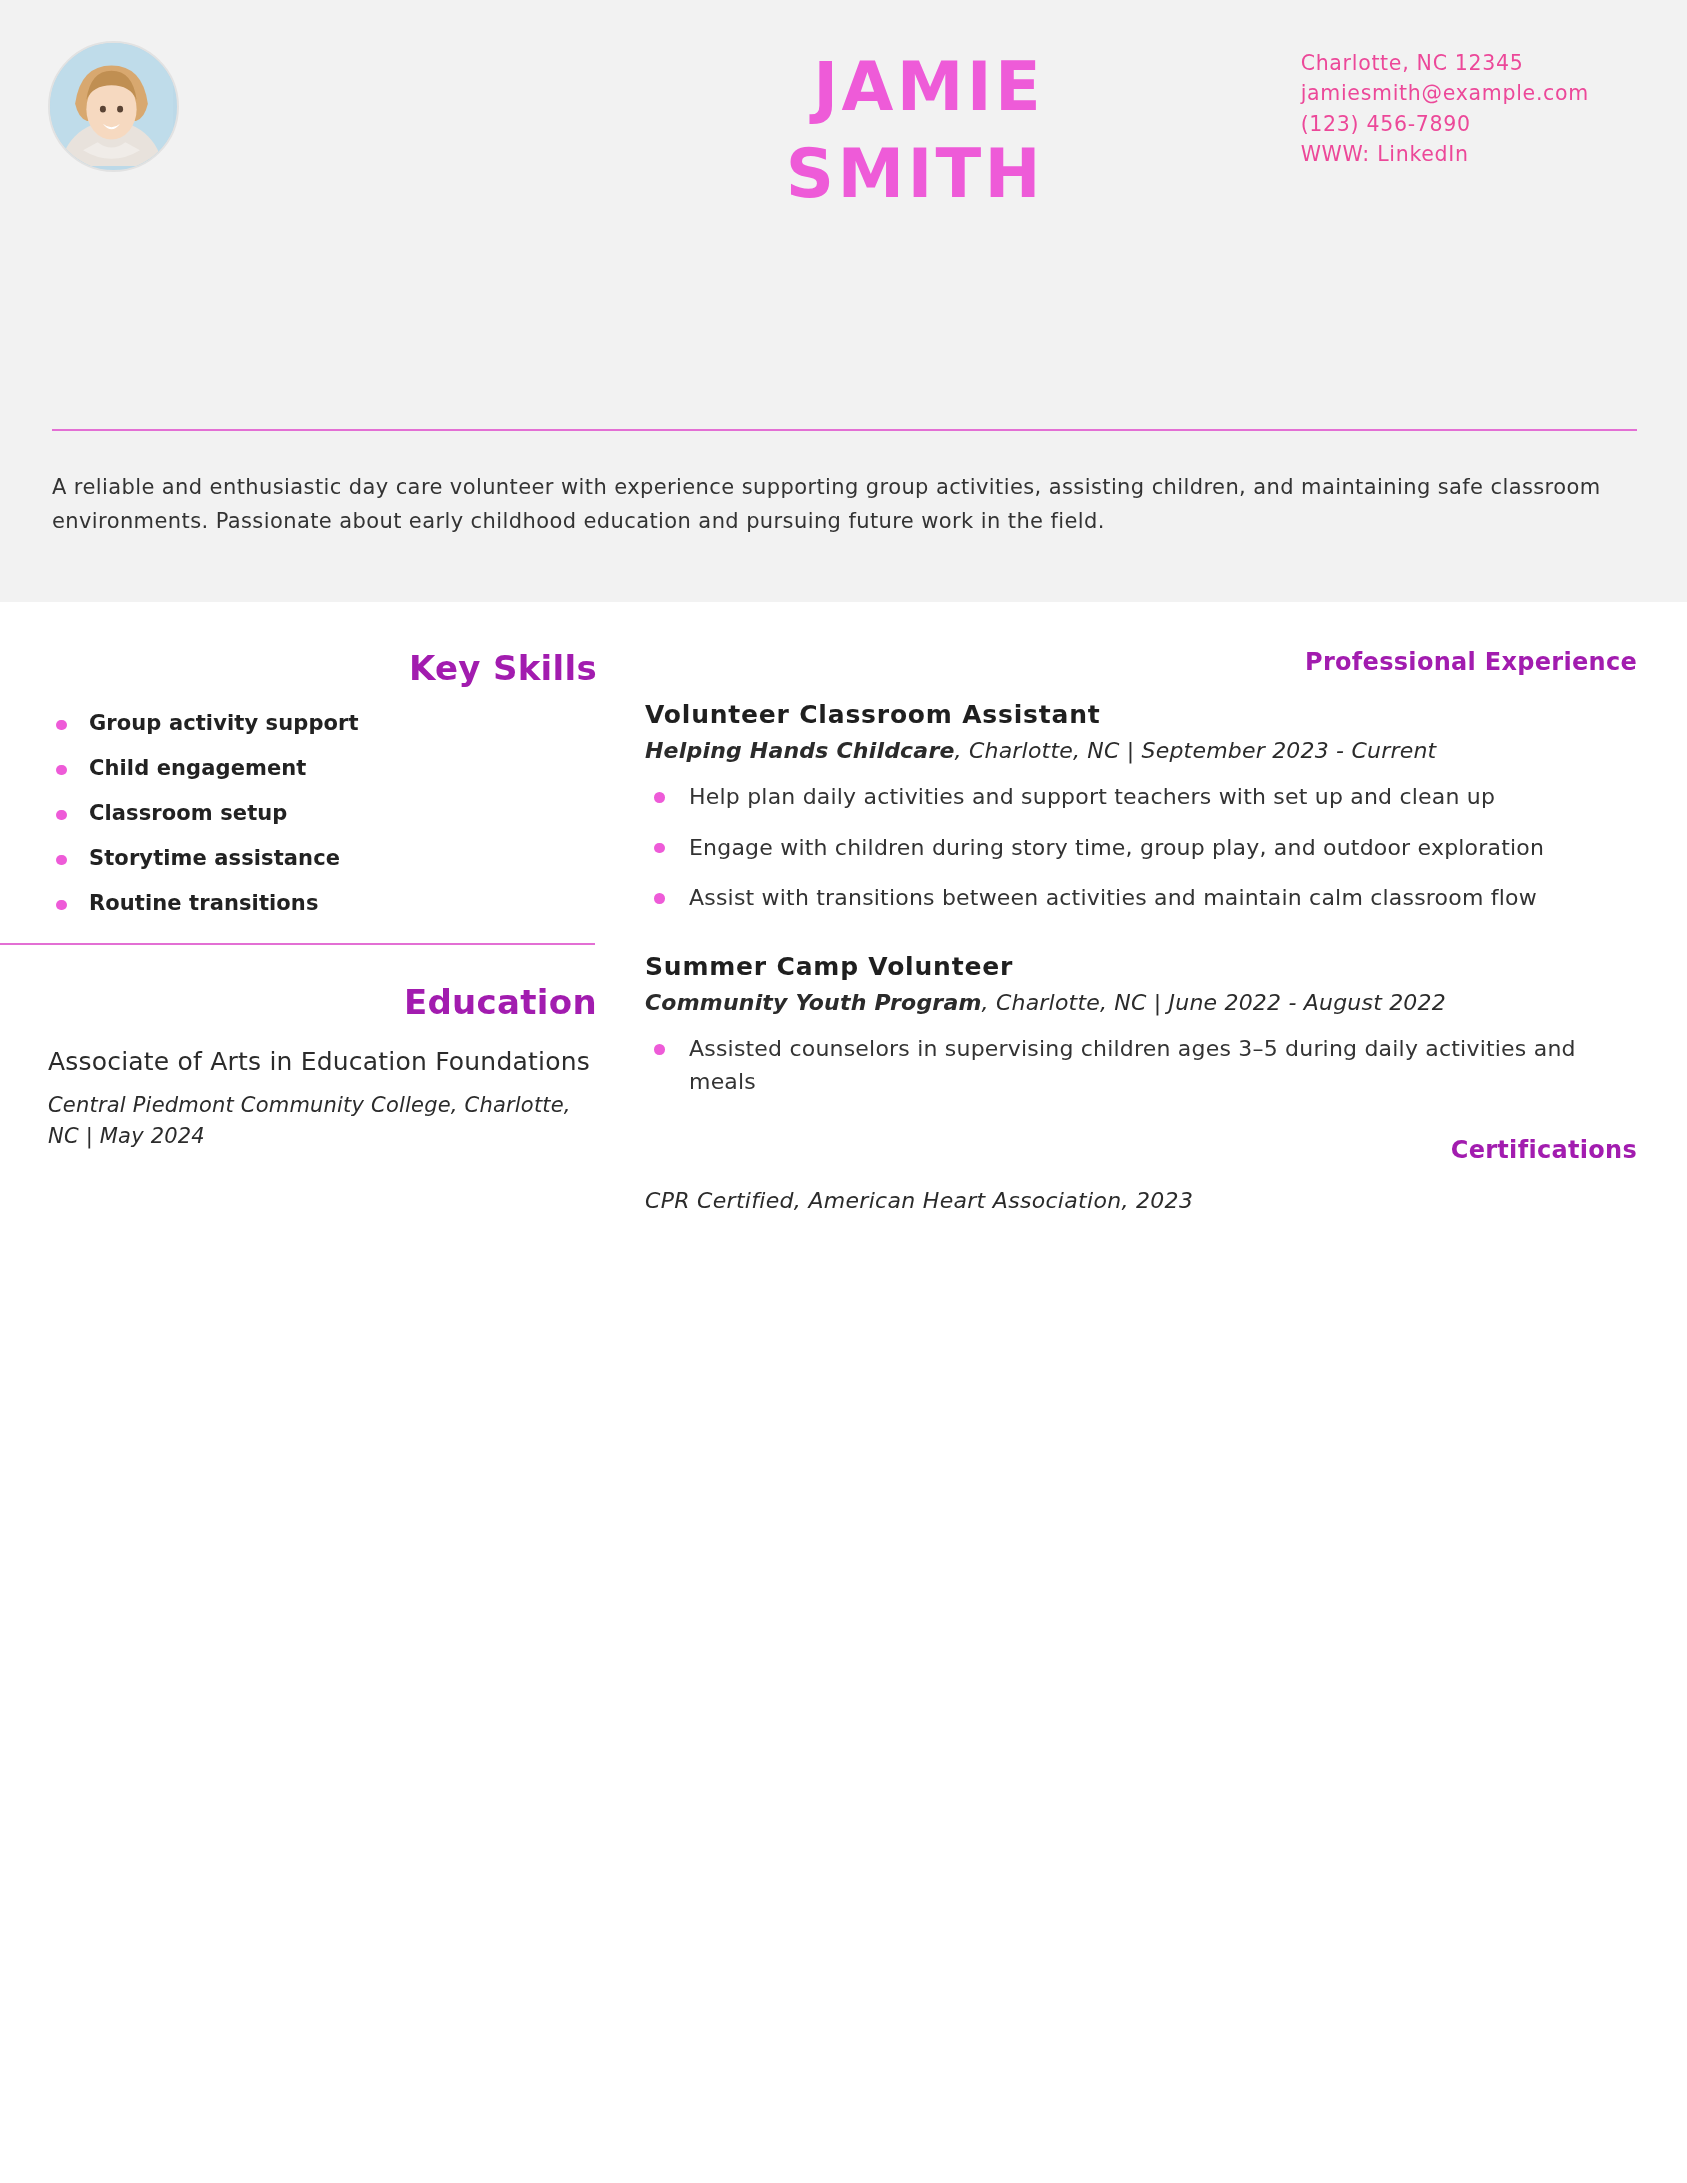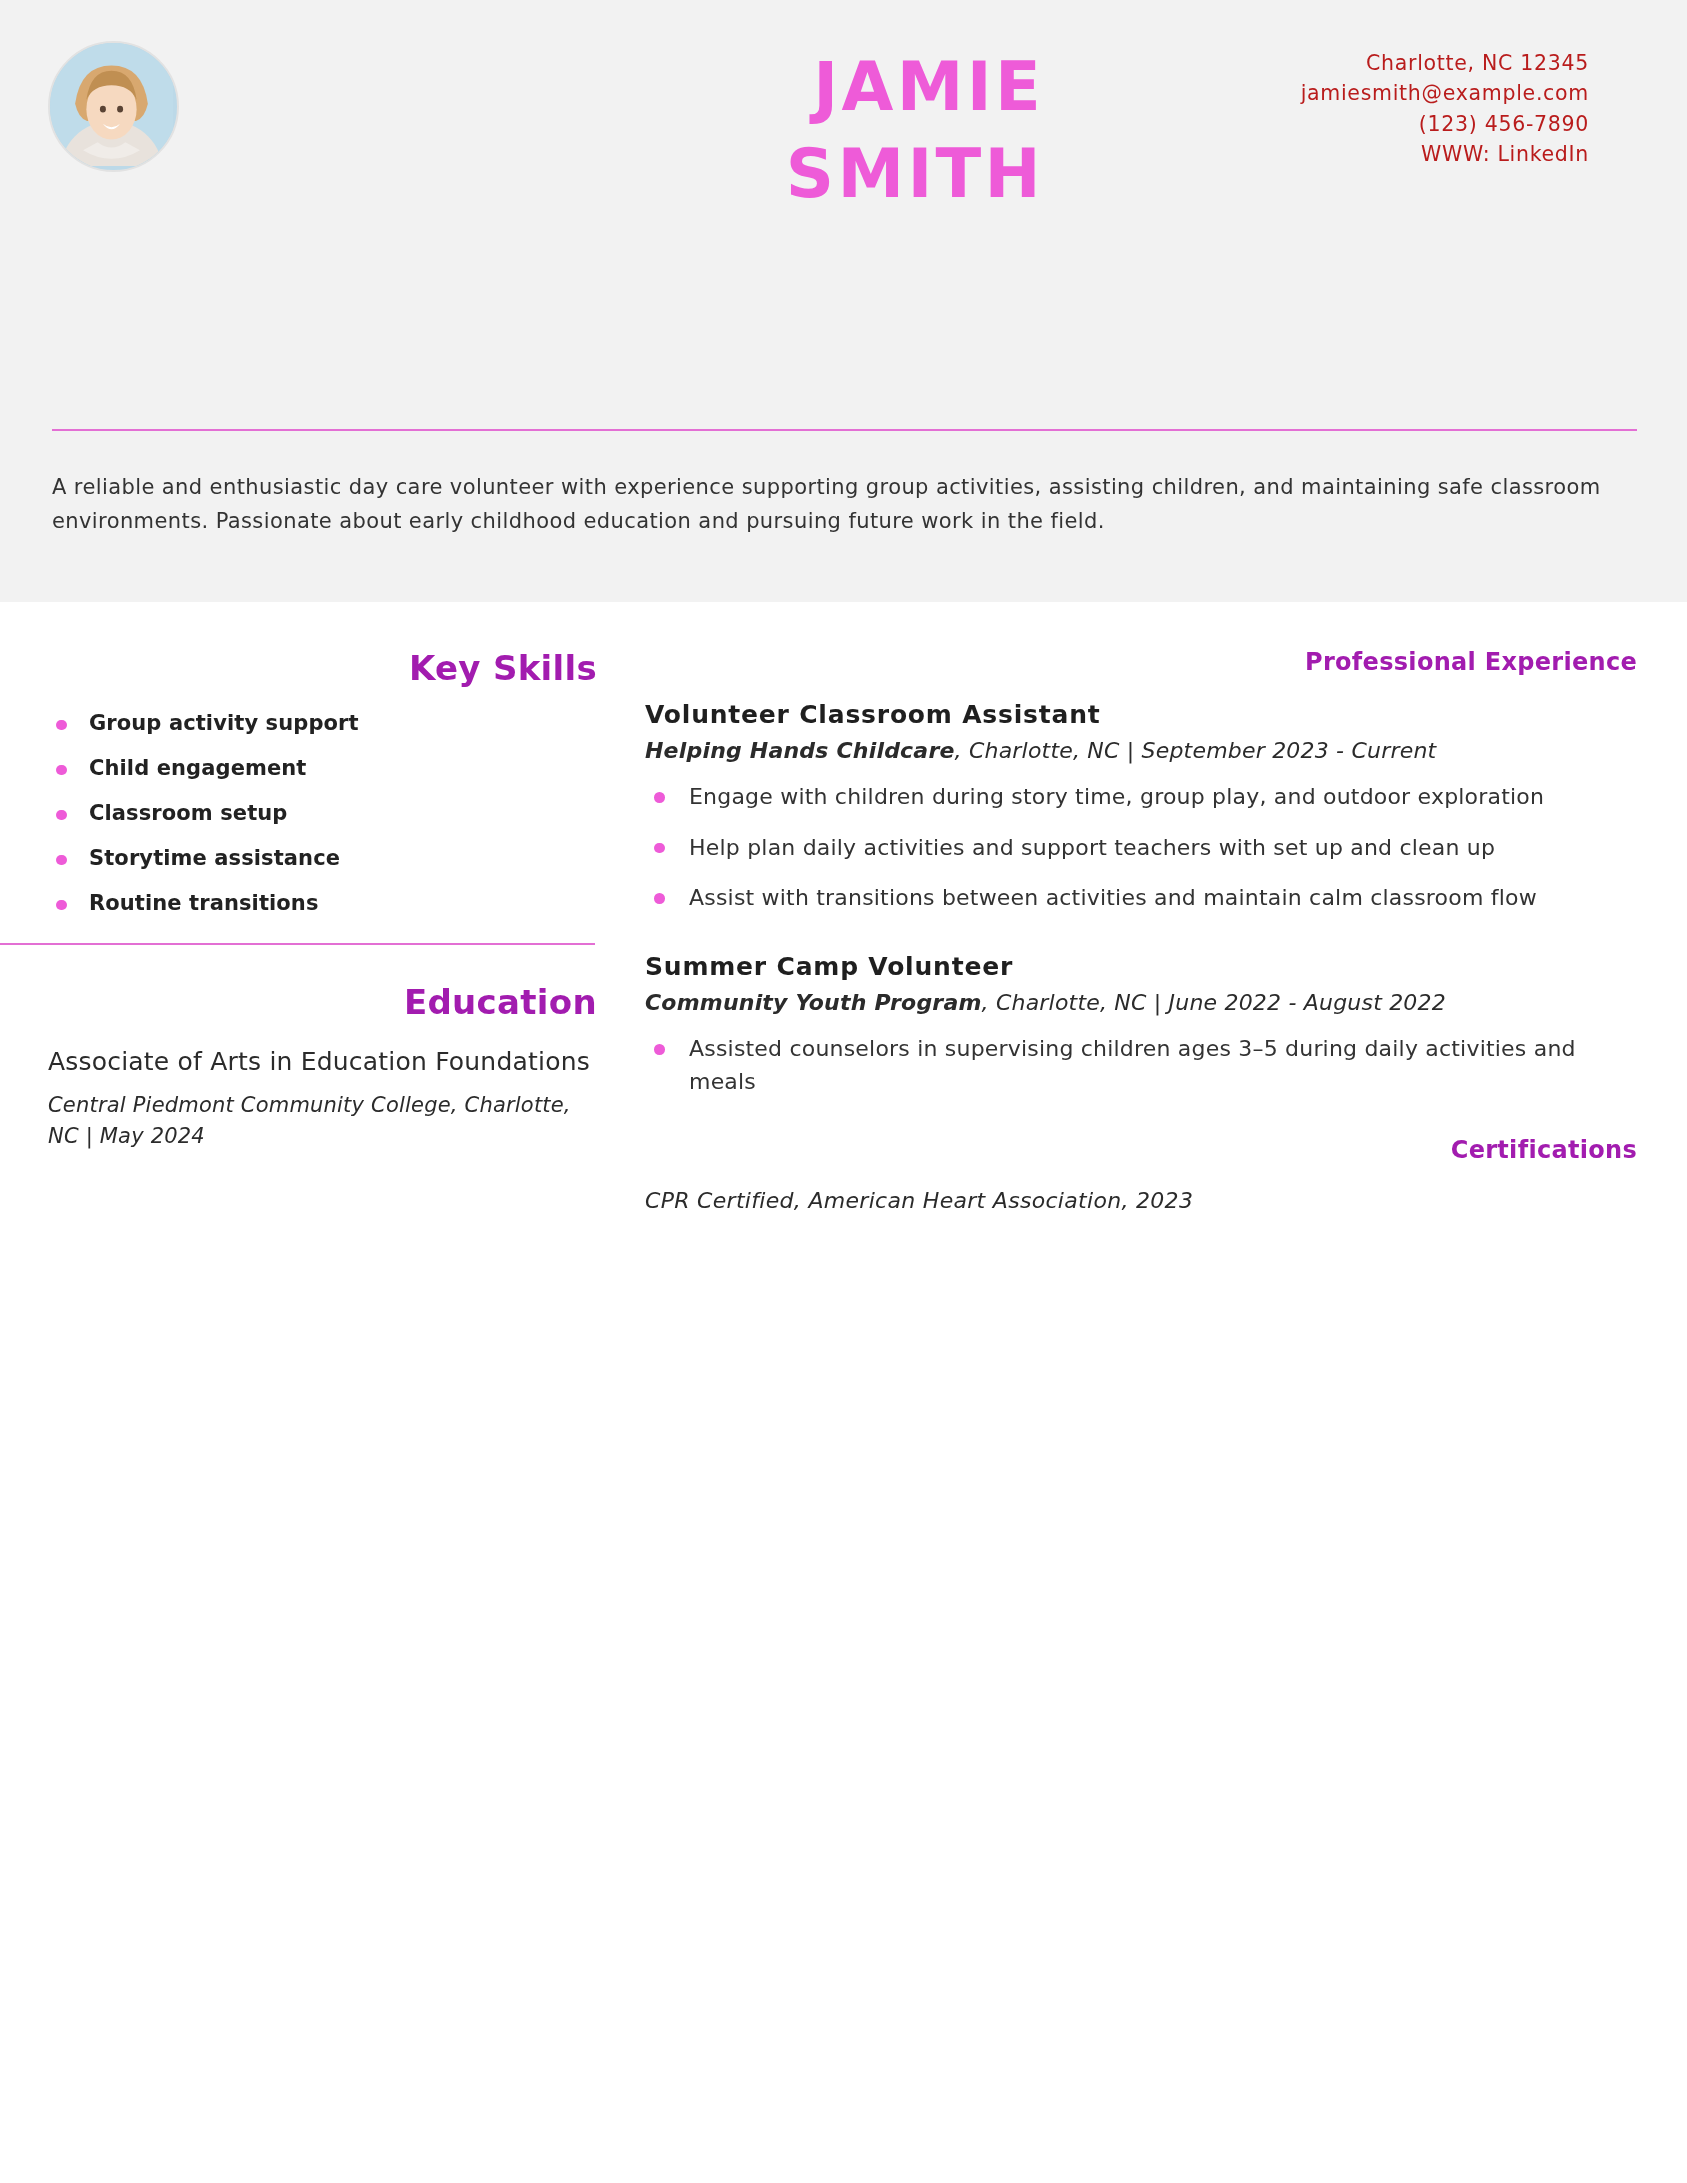--- a/index.html
+++ b/index.html
@@ -53,22 +53,21 @@
     color: #ee5bd8;
     white-space: nowrap;
     text-align: right;
   }
   .name-line.second { margin-top: 20px; }
 
   .contact-block {
     position: absolute;
     right: 98px;
     top: 48px;
-    text-align: right;
-    color: #b91c1c;
+    color: #ec4899;
     font-size: 20.5px;
     line-height: 1.48;
     letter-spacing: 0.7px;
   }
   .contact-line { white-space: nowrap; }
 
   .header-rule {
     position: absolute;
     left: 52px;
     top: 429px;
@@ -269,22 +268,22 @@
 </div>
 
 <div class="right-col">
 
   <div class="section-title right">Professional Experience</div>
 
   <div class="job">
     <div class="job-title">Volunteer Classroom Assistant</div>
     <div class="job-meta"><span class="org">Helping Hands Childcare</span><span>, Charlotte, NC | September 2023 - Current</span></div>
     <ul class="duties">
+      <li>Help plan daily activities and support teachers with set up and clean up</li>
       <li>Engage with children during story time, group play, and outdoor exploration</li>
-      <li>Help plan daily activities and support teachers with set up and clean up</li>
       <li>Assist with transitions between activities and maintain calm classroom flow</li>
     </ul>
   </div>
 
   <div class="job">
     <div class="job-title">Summer Camp Volunteer</div>
     <div class="job-meta"><span class="org">Community Youth Program</span><span>, Charlotte, NC | June 2022 - August 2022</span></div>
     <ul class="duties">
       <li>Assisted counselors in supervising children ages 3–5 during daily activities and meals</li>
     </ul>

